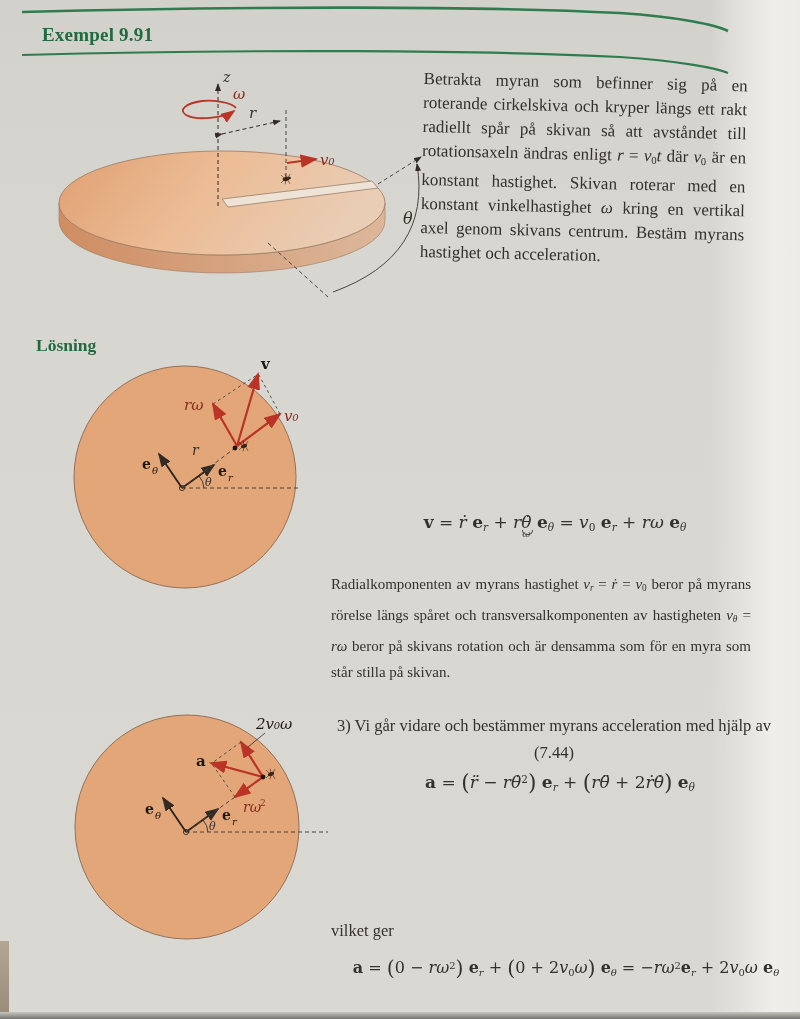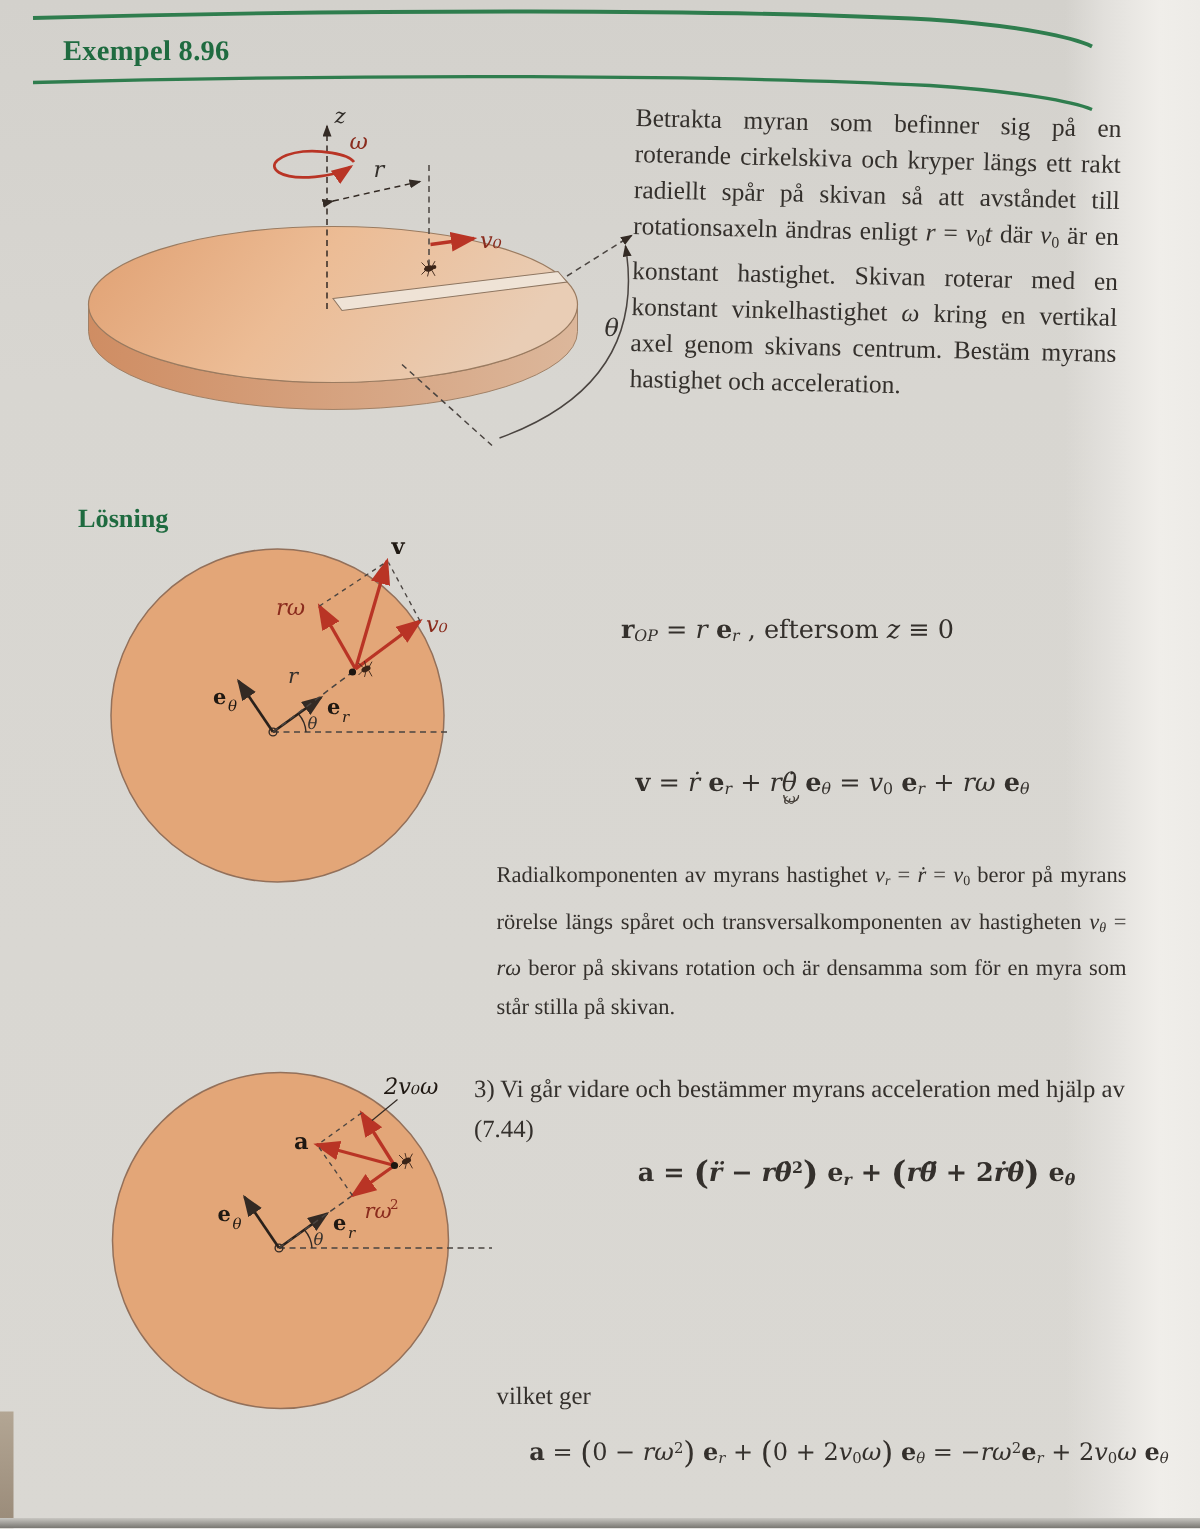--- a/index.html
+++ b/index.html
@@ -44,21 +44,21 @@
 <div id="page">
 
   <div class="abs curl"></div>
   <div class="abs desk-left"></div>
   <div class="abs desk-bottom"></div>
 
   <svg class="abs" style="left:0;top:0;" width="800" height="80">
     <path d="M22,12 C250,6 480,6 620,13 C680,17 716,25 728,31" fill="none" stroke="#2f7d4e" stroke-width="2.6"></path>
     <path d="M22,55 C250,49 480,50 620,57 C680,61 716,68 728,73" fill="none" stroke="#2f7d4e" stroke-width="2.2"></path>
   </svg>
-  <div class="abs title" style="left:42px;top:24px;">Exempel 8.96</div>
+  <div class="abs title" style="left:42px;top:24px;">Exempel 9.91</div>
 
   <svg class="abs" style="left:40px;top:60px;" width="410" height="248" viewBox="0 0 410 248">
     <defs>
       <marker id="a1b" markerWidth="9" markerHeight="7" refX="7" refY="3" orient="auto">
         <path d="M0,0 L8,3 L0,6 Z" fill="#332a24"></path>
       </marker>
       <marker id="a1r" markerWidth="9" markerHeight="7" refX="7" refY="3" orient="auto">
         <path d="M0,0 L8,3 L0,6 Z" fill="#b93425"></path>
       </marker>
       <linearGradient id="gTop" x1="0" y1="0" x2="1" y2="0.25">
@@ -101,21 +101,21 @@
 
     <g transform="translate(246,119)">
       <ellipse rx="3.4" ry="2" fill="#3b2417" transform="rotate(-12)"></ellipse>
       <circle cx="3.6" cy="-1" r="1.3" fill="#3b2417"></circle>
       <path d="M-2,-1 l-3,-3 M0,-1.3 l-1,-4 M2,-1.3 l2,-3.6 M-2,1 l-3,3 M0,1.3 l-1,4 M2,1.3 l2,3.6" stroke="#3b2417" stroke-width="0.6" fill="none"></path>
     </g>
   </svg>
 
   <div class="abs body-txt" style="left:424px;top:67px;width:324px;transform:rotate(1.3deg);transform-origin:left top;">Betrakta myran som befinner sig på en roterande cirkelskiva och kryper längs ett rakt radiellt spår på skivan så att avståndet till rotationsaxeln ändras enligt <i>r</i> = <i>v</i><sub>0</sub><i>t</i> där <i>v</i><sub>0</sub> är en konstant hastighet. Skivan roterar med en konstant vinkelhastighet <i>ω</i> kring en vertikal axel genom skivans centrum. Bestäm myrans hastighet och acceleration.</div>
 
-  <div class="abs heading-green" style="left:52px;top:335px;">Lösning</div>
+  <div class="abs heading-green" style="left:36px;top:335px;">Lösning</div>
 
   <svg class="abs" style="left:58px;top:353px;" width="252" height="244" viewBox="0 0 252 244">
     <defs>
       <marker id="a2b" markerWidth="9" markerHeight="7" refX="7" refY="3" orient="auto">
         <path d="M0,0 L8,3 L0,6 Z" fill="#332a24"></path>
       </marker>
       <marker id="a2r" markerWidth="9" markerHeight="7" refX="7" refY="3" orient="auto">
         <path d="M0,0 L8,3 L0,6 Z" fill="#b93425"></path>
       </marker>
     </defs>
@@ -144,25 +144,24 @@
     <line x1="222" y1="61" x2="201" y2="22" stroke="#4a4440" stroke-width="0.9" stroke-dasharray="3 3"></line>
     <line x1="155" y1="51" x2="199" y2="22" stroke="#4a4440" stroke-width="0.9" stroke-dasharray="3 3"></line>
 
     <circle cx="177" cy="95" r="2.4" fill="#1e1610"></circle>
     <g transform="translate(186,93)">
       <ellipse rx="3.2" ry="1.9" fill="#3b2417" transform="rotate(-25)"></ellipse>
       <path d="M-2,-1 l-3,-3 M0,-1.3 l-1,-4 M2,-1.3 l2,-3.6 M-2,1 l-3,3 M0,1.3 l-1,4 M2,1.3 l2,3.6" stroke="#3b2417" stroke-width="0.6" fill="none"></path>
     </g>
   </svg>
 
-  <div class="abs equation" style="left:330px;top:410px;width:390px;"><b>r</b><sub><i>OP</i></sub> = <i>r</i> <b>e</b><sub><i>r</i></sub> , eftersom <i>z</i> ≡ 0</div>
   <div class="abs equation" style="left:340px;top:512px;width:430px;"><b>v</b> = <i>ṙ</i> <b>e</b><sub><i>r</i></sub> + <i>r</i><span class="ub"><i>θ̇</i><span class="arc"></span><span class="lbl">ω</span></span> <b>e</b><sub><i>θ</i></sub> = <i>v</i><sub>0</sub> <b>e</b><sub><i>r</i></sub> + <i>rω</i> <b>e</b><sub><i>θ</i></sub></div>
   <div class="abs sol-par" style="left:331px;top:571px;width:420px;">Radialkomponenten av myrans hastighet <i>v<sub>r</sub></i> = <i>ṙ</i> = <i>v</i><sub>0</sub> beror på myrans rörelse längs spåret och transversalkomponenten av hastigheten <i>v<sub>θ</sub></i> = <i>rω</i> beror på skivans rotation och är densamma som för en myra som står stilla på skivan.</div>
-  <div class="abs sol-txt" style="left:316px;top:712px;width:446px;">3) Vi går vidare och bestämmer myrans acceleration med hjälp av (7.44)</div>
-  <div class="abs equation" style="left:356px;top:770px;width:430px;font-weight:bold;"><b>a</b> = <span class="par">(</span><i>r̈</i> − <i>rθ̇</i><sup>2</sup><span class="par">)</span> <b>e</b><sub><i>r</i></sub> + <span class="par">(</span><i>rθ̈</i> + 2<i>ṙθ̇</i><span class="par">)</span> <b>e</b><sub><i>θ</i></sub></div>
+  <div class="abs sol-txt" style="left:331px;top:712px;width:446px;text-align:center;">3) Vi går vidare och bestämmer myrans acceleration med hjälp av (7.44)</div>
+  <div class="abs equation" style="left:345px;top:770px;width:430px;"><b>a</b> = <span class="par">(</span><i>r̈</i> − <i>rθ̇</i><sup>2</sup><span class="par">)</span> <b>e</b><sub><i>r</i></sub> + <span class="par">(</span><i>rθ̈</i> + 2<i>ṙθ̇</i><span class="par">)</span> <b>e</b><sub><i>θ</i></sub></div>
   <div class="abs sol-txt" style="left:331px;top:917px;width:200px;">vilket ger</div>
   <div class="abs equation" style="left:335px;top:956px;width:462px;font-size:16px;"><b>a</b> = <span class="par">(</span>0 − <i>rω</i><sup>2</sup><span class="par">)</span> <b>e</b><sub><i>r</i></sub> + <span class="par">(</span>0 + 2<i>v</i><sub>0</sub><i>ω</i><span class="par">)</span> <b>e</b><sub><i>θ</i></sub> = −<i>rω</i><sup>2</sup><b>e</b><sub><i>r</i></sub> + 2<i>v</i><sub>0</sub><i>ω</i> <b>e</b><sub><i>θ</i></sub></div>
 
   <svg class="abs" style="left:60px;top:700px;" width="370" height="248" viewBox="0 0 370 248">
     <defs>
       <marker id="a3b" markerWidth="9" markerHeight="7" refX="7" refY="3" orient="auto">
         <path d="M0,0 L8,3 L0,6 Z" fill="#332a24"></path>
       </marker>
       <marker id="a3r" markerWidth="9" markerHeight="7" refX="7" refY="3" orient="auto">
         <path d="M0,0 L8,3 L0,6 Z" fill="#b93425"></path>

